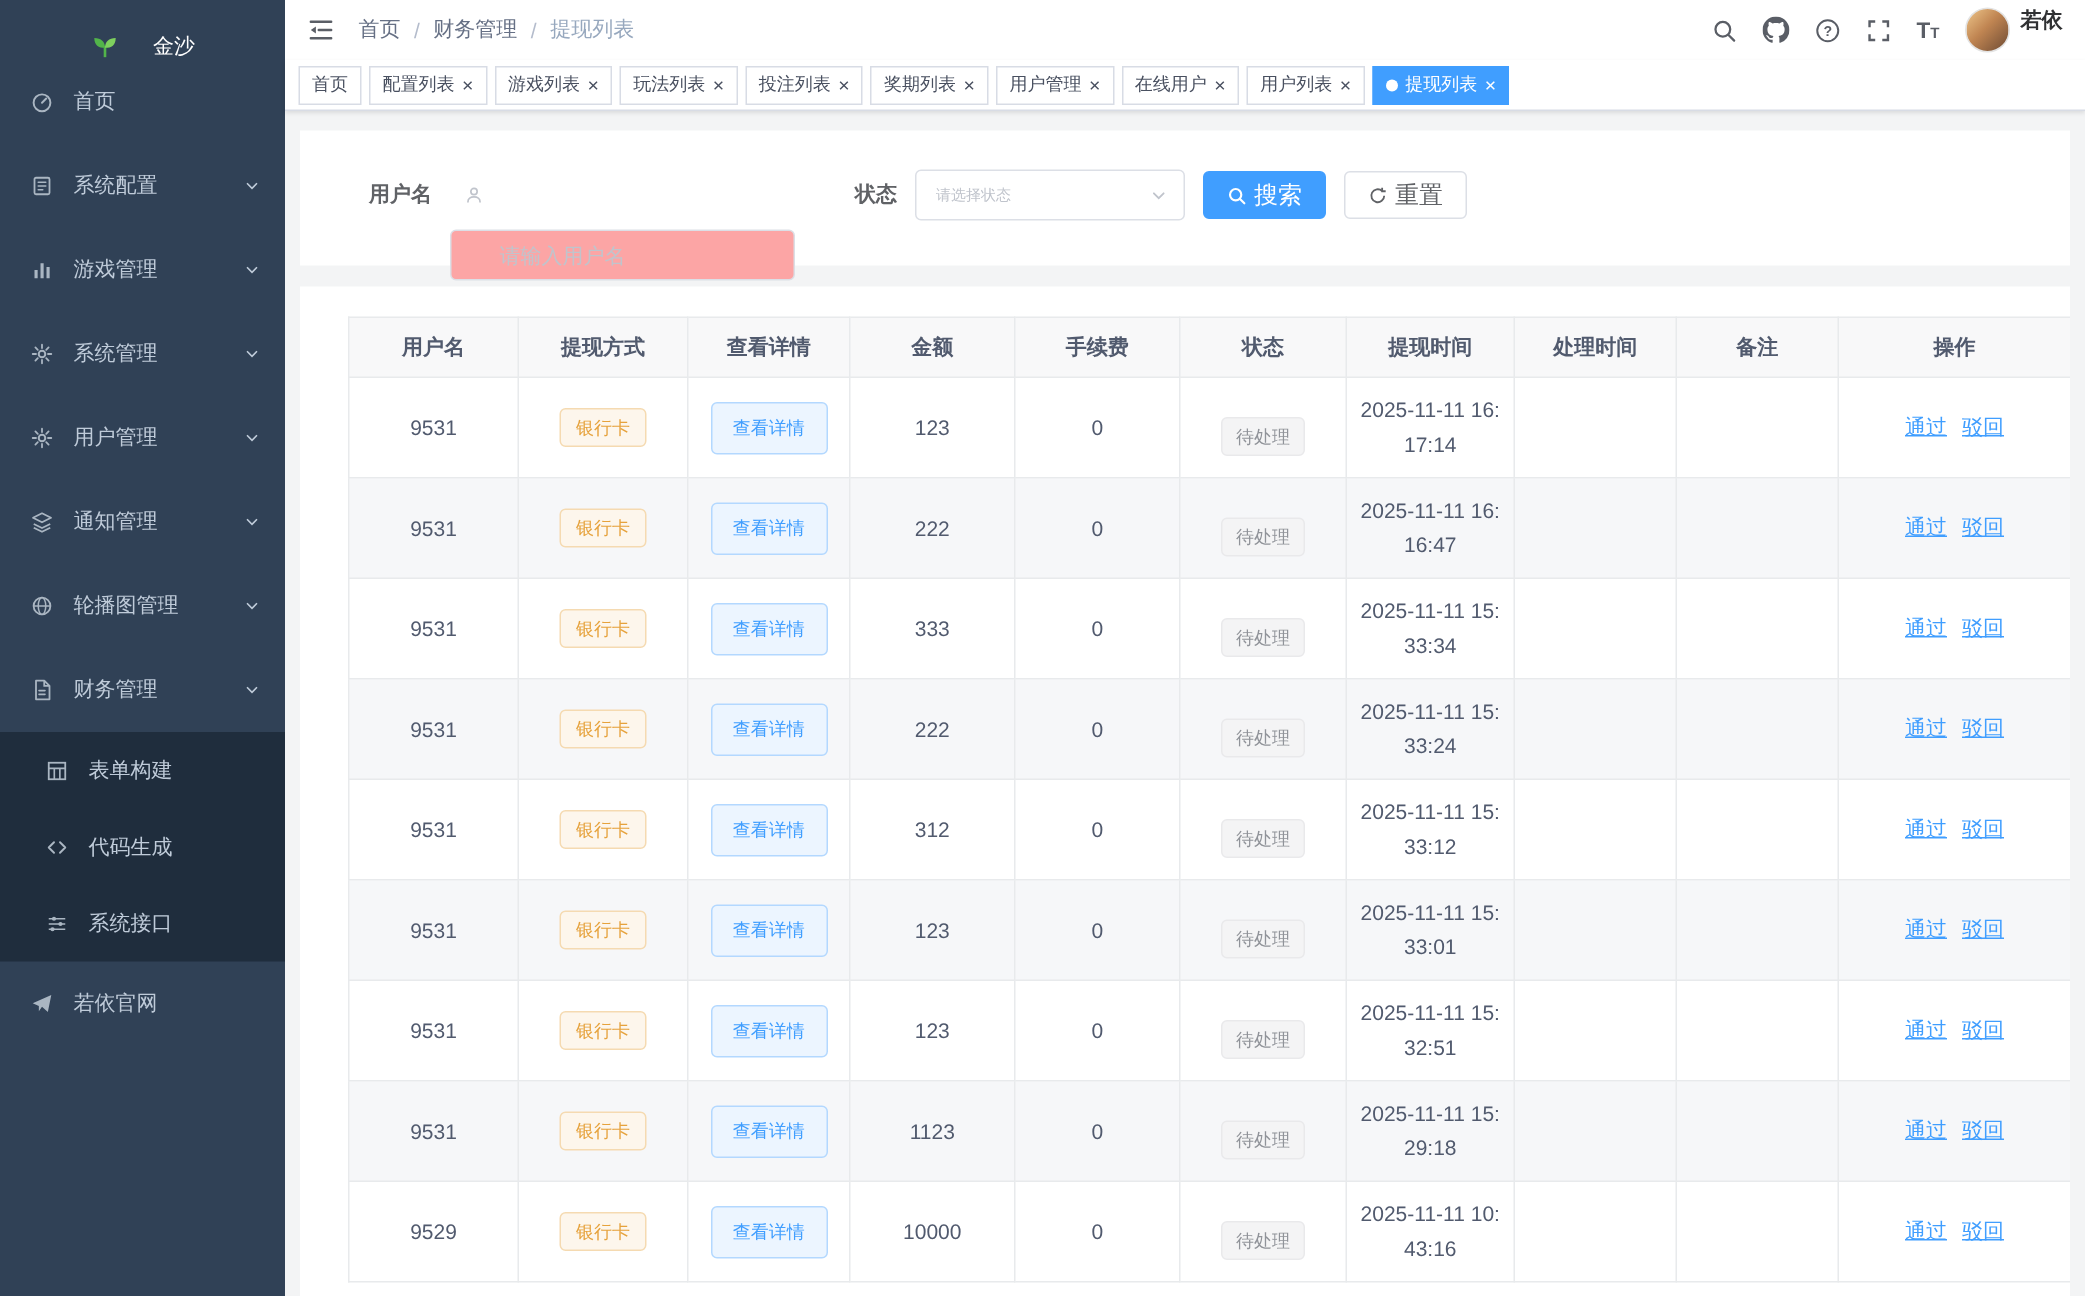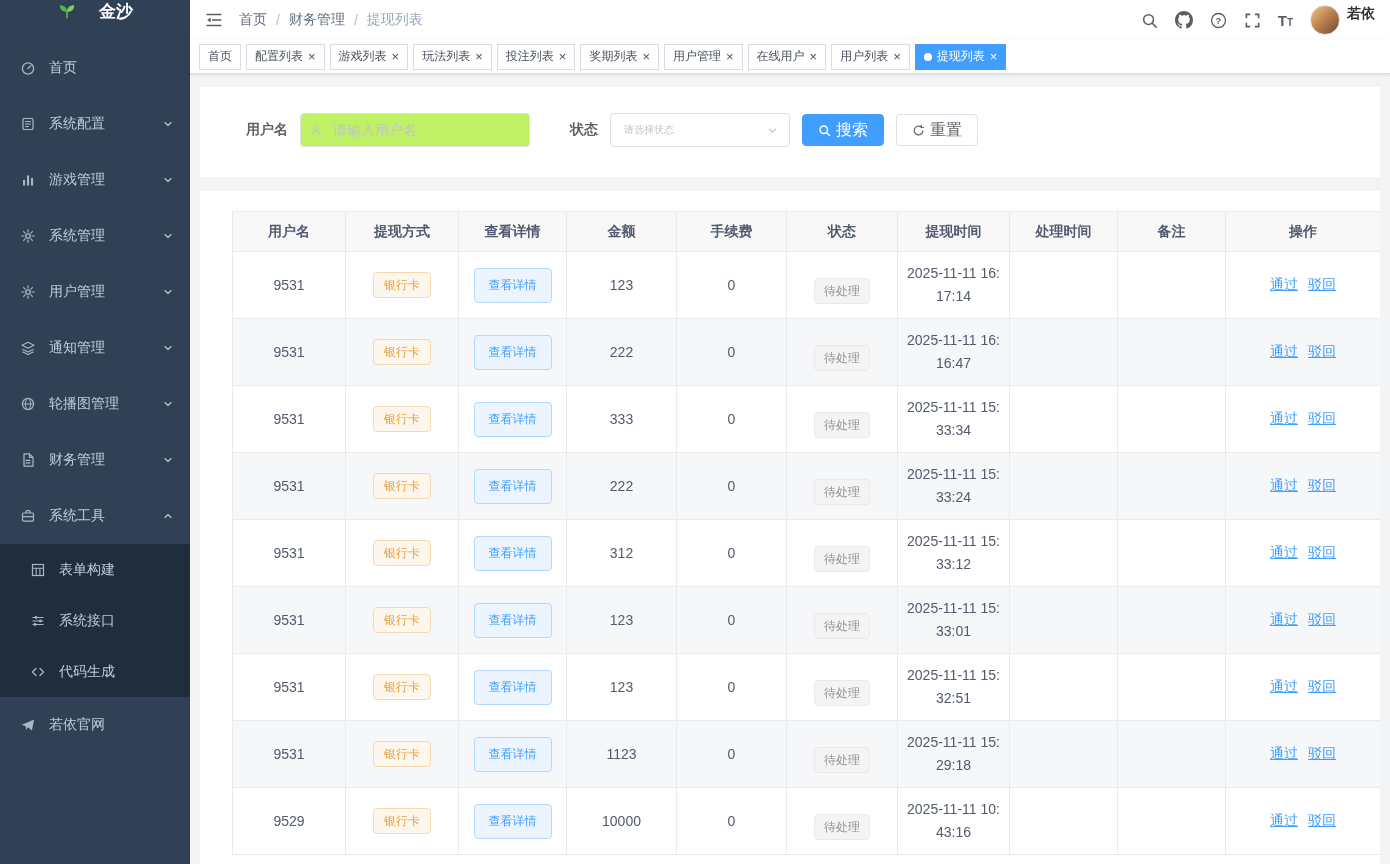--- a/index.html
+++ b/index.html
@@ -2,21 +2,21 @@
 <html><head>
 <meta charset="utf-8">
 <style>
   * { margin:0; padding:0; box-sizing:border-box; }
   html,body { width:1390px; height:864px; overflow:hidden; }
   body { font-family:"Liberation Sans","DejaVu Sans",sans-serif; font-size:14px; color:#303133; background:#f0f2f5; }
   .app { display:flex; width:1390px; height:864px; }
 
   
   .sidebar { width:190px; min-width:190px; background:#304156; display:flex; flex-direction:column; overflow:hidden; }
-  .logo { height:40px; display:flex; align-items:flex-start; justify-content:center; gap:9px; color:#fff; font-size:17px; font-weight:bold; flex-shrink:0; }
+  .logo { height:40px; display:flex; align-items:flex-end; justify-content:center; gap:9px; color:#fff; font-size:14px; font-weight:normal; flex-shrink:0; }
   .menu { flex:1; overflow:hidden; }
   .menu-item { height:56px; display:flex; align-items:center; padding:0 16px 0 20px; color:#bfcbd9; font-size:14px; cursor:pointer; }
   .mi-icon { width:16px; height:16px; margin-right:13px; display:inline-flex; color:#aab6c2; flex-shrink:0; }
   .mi-icon svg { width:16px; height:16px; }
   .mi-label { flex:1; white-space:nowrap; }
   .mi-arrow { width:12px; height:12px; display:inline-flex; color:#bfcbd9; }
   .submenu { background:#1f2d3d; }
   .submenu .menu-item { height:51px; padding-left:30px; }
 
   
@@ -41,21 +41,21 @@
   .tag-item { height:26px; display:inline-flex; align-items:center; gap:5px; padding:0 8px; border:1px solid #d8dce5; background:#fff; color:#495060; font-size:12px; cursor:pointer; white-space:nowrap; }
   .tag-item.active { background:#409eff; border-color:#409eff; color:#fff; }
   .tag-item.active::before { content:""; width:8px; height:8px; border-radius:50%; background:#fff; }
   .tag-close { font-size:13px; line-height:1; }
 
   
   .content { flex:1; padding:13px 10px 0; overflow:hidden; display:flex; flex-direction:column; min-height:0; }
   .search-card { background:#fff; padding:26px 20px 30px 46px; display:flex; align-items:center; flex-shrink:0; }
   .form-label { font-weight:700; color:#606266; margin-right:12px; font-size:14px; white-space:nowrap; }
   .input-wrap { position:relative; width:230px; height:34px; margin-right:40px; }
-  .input-wrap input { width:100%; height:100%; border:1px solid #dcdfe6; border-radius:4px; padding:0 12px 0 32px; font-size:14px; color:#606266; outline:none; font-family:inherit; background:#bef264; }
+  .input-wrap input { width:100%; height:100%; border:1px solid #dcdfe6; border-radius:4px; padding:0 12px 0 32px; font-size:14px; color:#606266; outline:none; font-family:inherit; background:#fca5a5;margin-top:40px; }
   .input-wrap input::placeholder { color:#c0c4cc; }
   .input-icon { position:absolute; left:9px; top:50%; transform:translateY(-50%); color:#c0c4cc; display:flex; }
   .select-wrap { width:180px; height:34px; border:1px solid #dcdfe6; border-radius:4px; display:flex; align-items:center; padding:0 10px 0 13px; margin-right:12px; cursor:pointer; background:#fff; }
   .select-placeholder { flex:1; color:#c0c4cc; font-size:10px; }
   .select-arrow { color:#c0c4cc; display:flex; }
   .btn { height:32px; border-radius:4px; display:inline-flex; align-items:center; gap:5px; padding:0 15px; font-size:16px; cursor:pointer; border:1px solid transparent; font-family:inherit; }
   .btn-primary { background:#409eff; color:#fff; border-color:#409eff; margin-right:12px; }
   .btn-default { background:#fff; color:#606266; border-color:#dcdfe6; }
 
   
@@ -200,63 +200,49 @@
             </svg>
           </span>
         <span class="mi-label">财务管理</span>
         <span class="mi-arrow">
             <svg viewBox="0 0 16 16">
               <path d="M4 6l4 4 4-4" fill="none" stroke="currentColor" stroke-width="1.5" stroke-linecap="round"></path>
             </svg>
           </span>
       </div>
 
-      <div class="menu-item">
-        <span class="mi-icon">
-            <svg viewBox="0 0 16 16">
-              <rect x="2.5" y="5" width="11" height="8.2" rx="1" fill="none" stroke="currentColor" stroke-width="1.2"></rect>
-              <path d="M6 5V3.6a1 1 0 0 1 1-1h2a1 1 0 0 1 1 1V5M2.5 8.6h11" fill="none" stroke="currentColor" stroke-width="1.2"></path>
-            </svg>
-          </span>
-        <span class="mi-label">系统工具</span>
-        <span class="mi-arrow">
-            <svg viewBox="0 0 16 16">
-              <path d="M4 10l4-4 4 4" fill="none" stroke="currentColor" stroke-width="1.5" stroke-linecap="round"></path>
-            </svg>
-          </span>
-      </div>
 
       <div class="submenu">
         <div class="menu-item">
           <span class="mi-icon">
               <svg viewBox="0 0 16 16">
                 <rect x="2.5" y="2.5" width="11" height="11" fill="none" stroke="currentColor" stroke-width="1.2"></rect>
                 <path d="M2.5 6.2h11M6.2 6.2v7.3M9.9 6.2v7.3" stroke="currentColor" stroke-width="1.1"></path>
               </svg>
             </span>
           <span class="mi-label">表单构建</span>
+        </div>
+        <div class="menu-item">
+          <span class="mi-icon">
+              <svg viewBox="0 0 16 16">
+                <path d="M6 4.5L2.5 8 6 11.5M10 4.5L13.5 8 10 11.5" fill="none" stroke="currentColor" stroke-width="1.3" stroke-linecap="round" stroke-linejoin="round"></path>
+              </svg>
+            </span>
+          <span class="mi-label">代码生成</span>
         </div>
         <div class="menu-item">
           <span class="mi-icon">
               <svg viewBox="0 0 16 16">
                 <path d="M2.5 4.5h11M2.5 8h11M2.5 11.5h11" stroke="currentColor" stroke-width="1.1"></path>
                 <circle cx="6" cy="4.5" r="1.4" fill="currentColor"></circle>
                 <circle cx="10.3" cy="8" r="1.4" fill="currentColor"></circle>
                 <circle cx="5" cy="11.5" r="1.4" fill="currentColor"></circle>
               </svg>
             </span>
           <span class="mi-label">系统接口</span>
-        </div>
-        <div class="menu-item">
-          <span class="mi-icon">
-              <svg viewBox="0 0 16 16">
-                <path d="M6 4.5L2.5 8 6 11.5M10 4.5L13.5 8 10 11.5" fill="none" stroke="currentColor" stroke-width="1.3" stroke-linecap="round" stroke-linejoin="round"></path>
-              </svg>
-            </span>
-          <span class="mi-label">代码生成</span>
         </div>
       </div>
 
       <div class="menu-item">
         <span class="mi-icon">
             <svg viewBox="0 0 16 16">
               <path d="M1.8 7.8L14.2 2.4l-2.3 11.2L8 10.2l-2.1 3v-3.6z" fill="currentColor"></path>
             </svg>
           </span>
         <span class="mi-label">若依官网</span>

